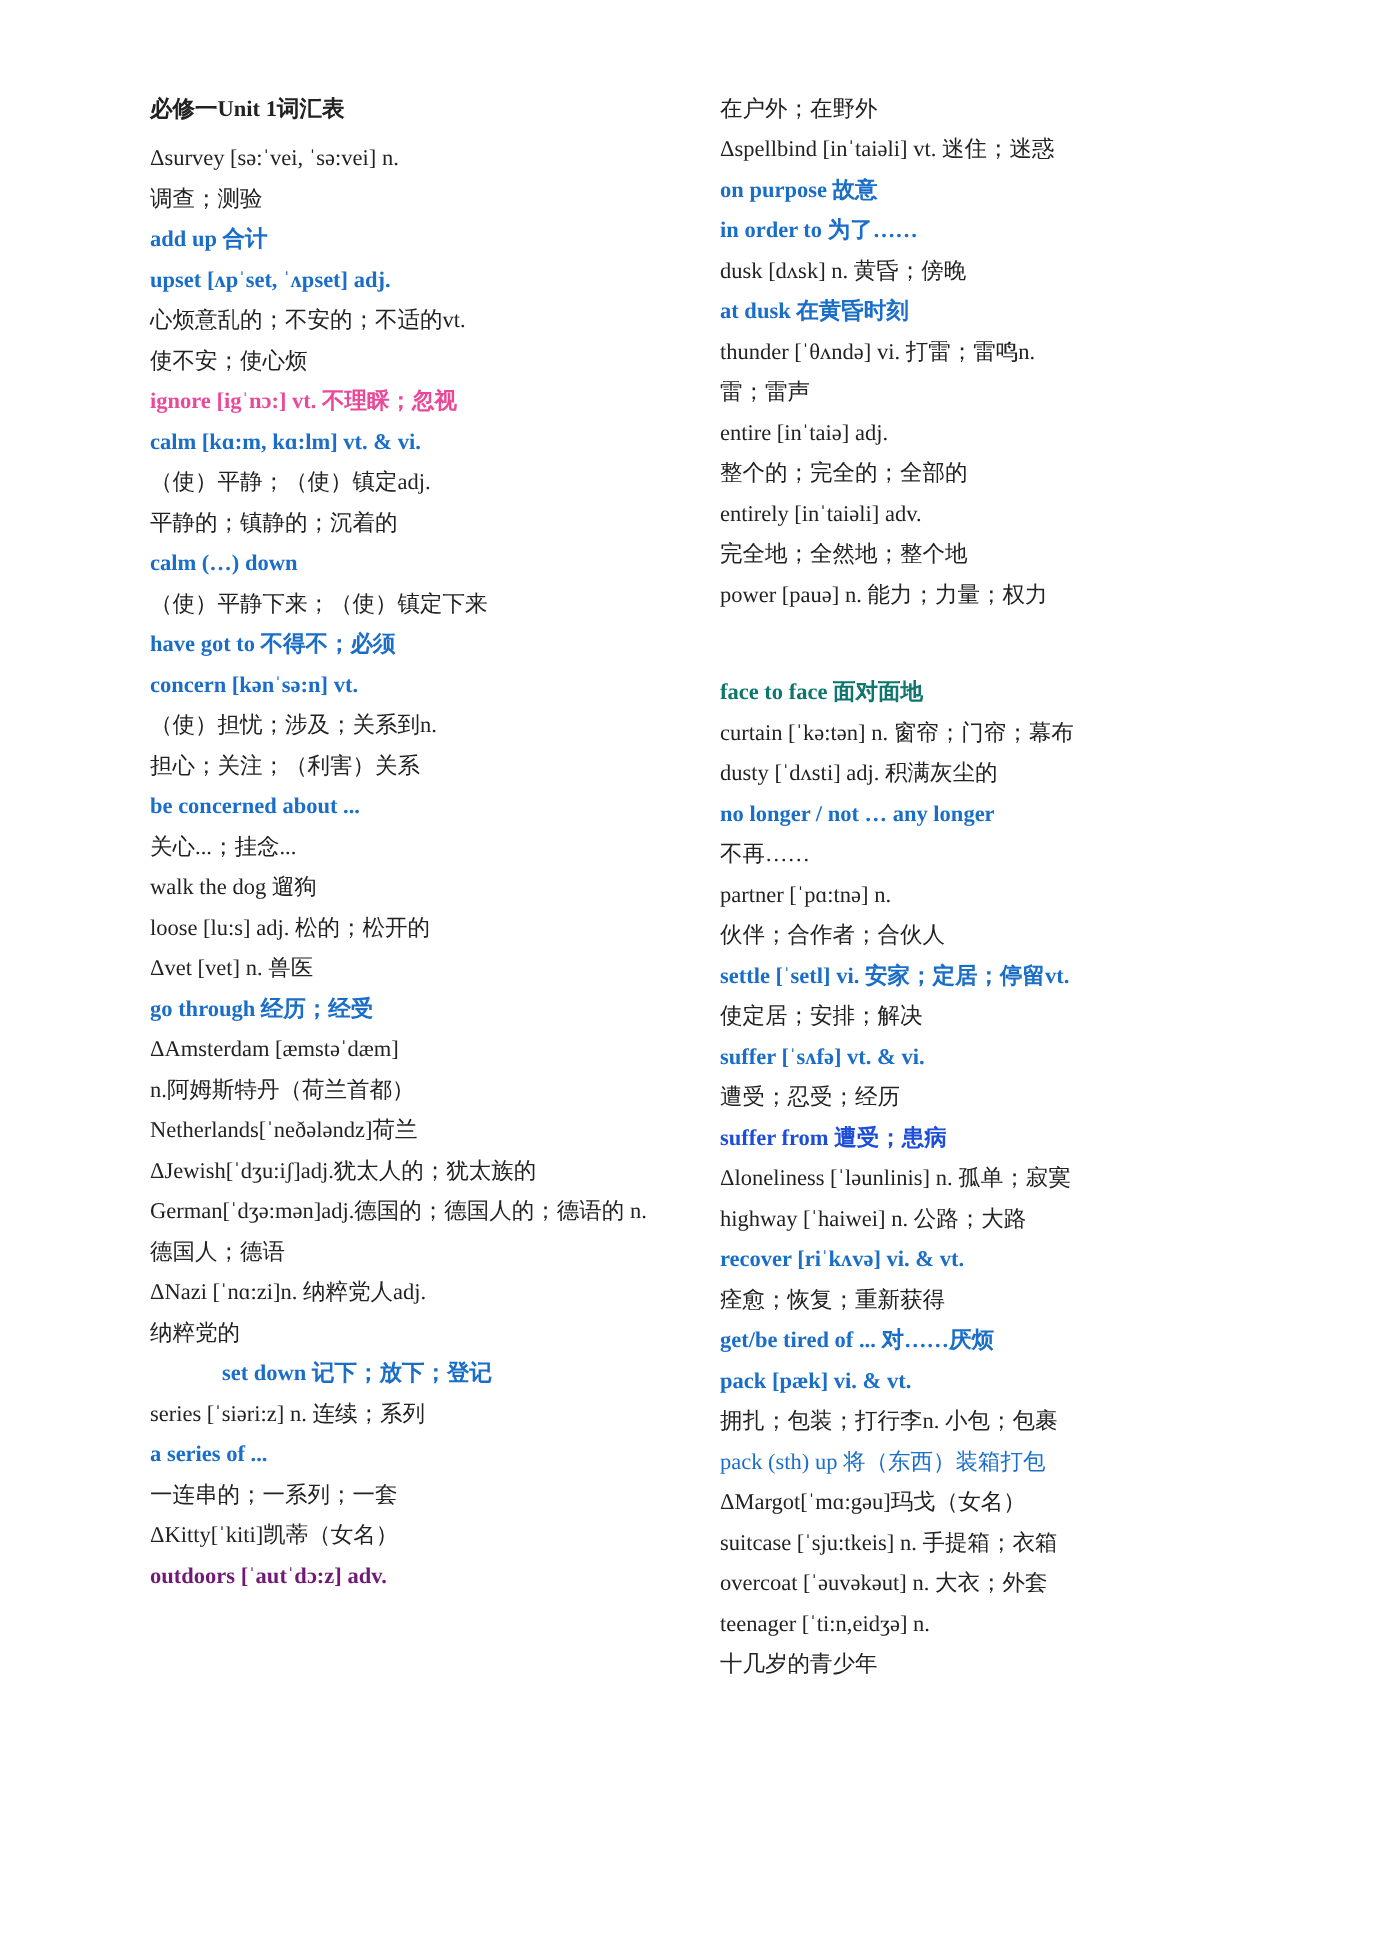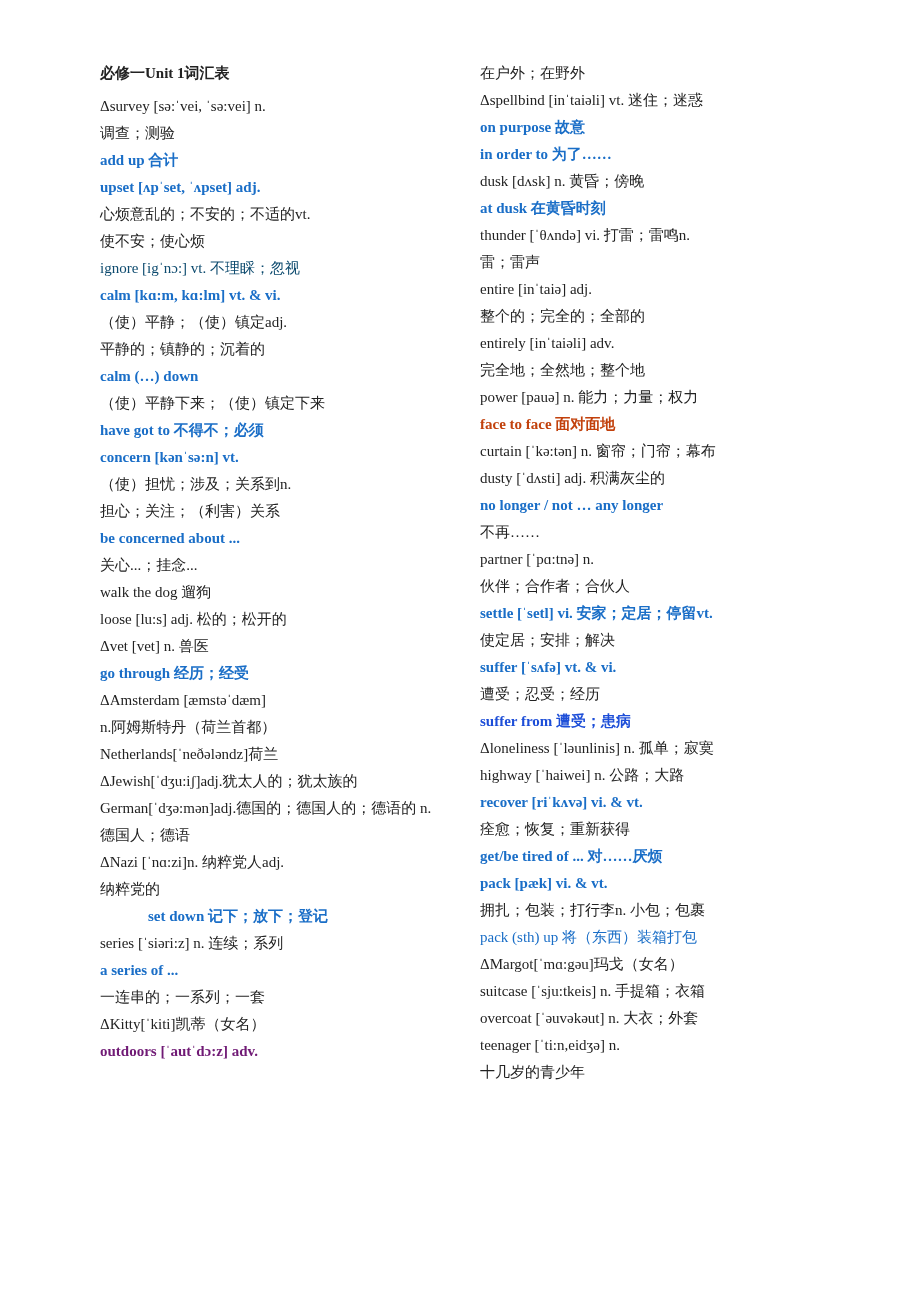--- a/index.html
+++ b/index.html
@@ -34,21 +34,21 @@
 
 <div class="content">
   <div class="col" id="left-col">
       <p style="font-weight: bold; margin-bottom: 6px; font-size: 15px;">必修一Unit 1词汇表</p>
       <p>Δsurvey [sə:ˈvei, ˈsə:vei] n.</p>
       <p>调查；测验</p>
       <p style="color: rgb(26, 110, 199); font-weight: bold;">add up 合计</p>
       <p style="color: rgb(26, 110, 199); font-weight: bold;">upset [ʌpˈset, ˈʌpset] adj.</p>
       <p>心烦意乱的；不安的；不适的vt.</p>
       <p>使不安；使心烦</p>
-      <p style="color: #0c4a6e; font-weight: normal;">ignore [igˈnɔ:] vt. 不理睬；忽视</p>
+      <p style="color: #ec4899; font-weight: bold;">ignore [igˈnɔ:] vt. 不理睬；忽视</p>
       <p style="color: rgb(26, 110, 199); font-weight: bold;">calm [kɑ:m, kɑ:lm] vt. &amp; vi.</p>
       <p>（使）平静；（使）镇定adj.</p>
       <p>平静的；镇静的；沉着的</p>
       <p style="color: rgb(26, 110, 199); font-weight: bold;">calm (…) down</p>
       <p>（使）平静下来；（使）镇定下来</p>
       <p style="color: rgb(26, 110, 199); font-weight: bold;">have got to 不得不；必须</p>
       <p style="color: rgb(26, 110, 199); font-weight: bold;">concern [kənˈsə:n] vt.</p>
       <p>（使）担忧；涉及；关系到n.</p>
       <p>担心；关注；（利害）关系</p>
       <p style="color: rgb(26, 110, 199); font-weight: bold;">be concerned about ...</p>
@@ -78,21 +78,21 @@
       <p style="color: rgb(26, 110, 199); font-weight: bold;">in order to 为了……</p>
       <p>dusk [dʌsk] n. 黄昏；傍晚</p>
       <p style="color: rgb(26, 110, 199); font-weight: bold;">at dusk 在黄昏时刻</p>
       <p>thunder [ˈθʌndə] vi. 打雷；雷鸣n.</p>
       <p>雷；雷声</p>
       <p>entire [inˈtaiə] adj.</p>
       <p>整个的；完全的；全部的</p>
       <p>entirely [inˈtaiəli] adv.</p>
       <p>完全地；全然地；整个地</p>
       <p>power [pauə] n. 能力；力量；权力</p>
-      <p style="color: #c2410c; font-weight: bold;">face to face 面对面地</p>
+      <p style="color: #0f766e; font-weight: bold; margin-top: 38px;">face to face 面对面地</p>
       <p>curtain [ˈkə:tən] n. 窗帘；门帘；幕布</p>
       <p>dusty [ˈdʌsti] adj. 积满灰尘的</p>
       <p style="color: rgb(26, 110, 199); font-weight: bold;">no longer / not … any longer</p>
       <p>不再……</p>
       <p>partner [ˈpɑ:tnə] n.</p>
       <p>伙伴；合作者；合伙人</p>
       <p style="color: rgb(26, 110, 199); font-weight: bold;">settle [ˈsetl] vi. 安家；定居；停留vt.</p>
       <p>使定居；安排；解决</p>
       <p style="color: rgb(26, 110, 199); font-weight: bold;">suffer [ˈsʌfə] vt. &amp; vi.</p>
       <p>遭受；忍受；经历</p>

